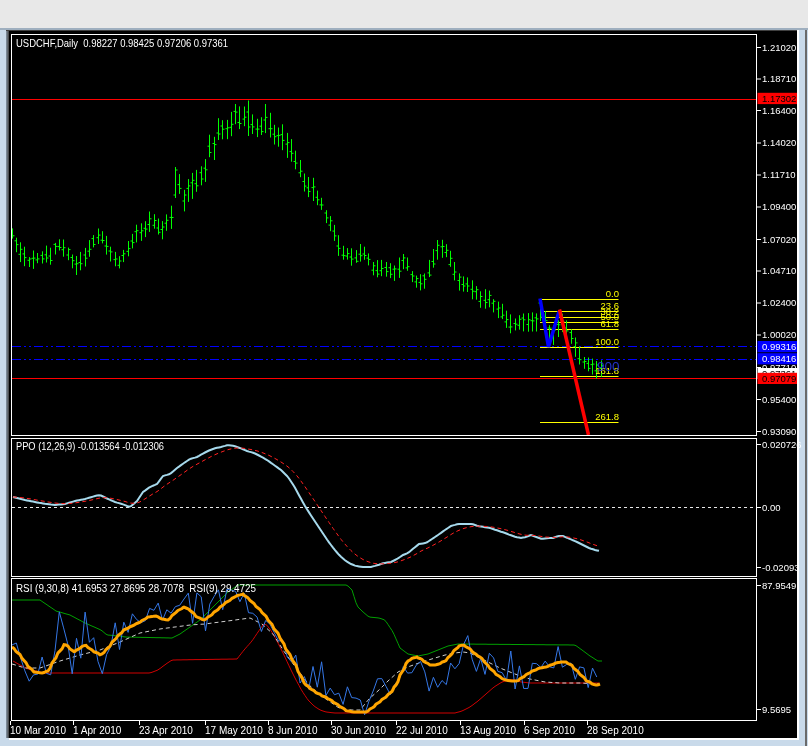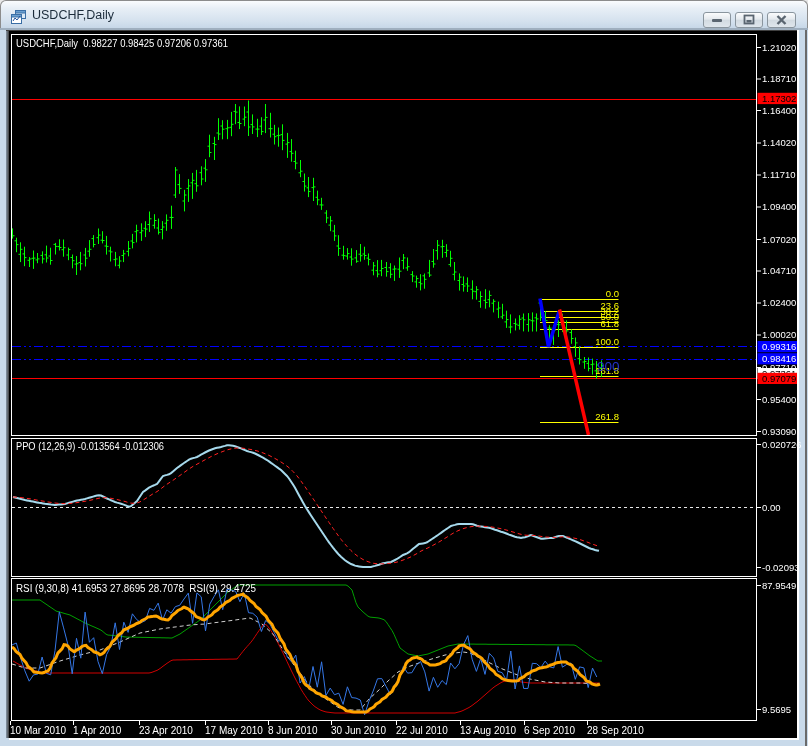--- a/index.html
+++ b/index.html
@@ -15,43 +15,20 @@
 #whiter{position:absolute;left:797px;top:0;width:2px;height:710px;background:#fff}
 #whiteb{position:absolute;left:9px;top:708px;width:790px;height:2px;background:#fff}
 #darkr{position:absolute;left:804.5px;top:0;width:2px;height:716px;background:#6a6a6a}
 #ticon{position:absolute;left:10px;top:8px}
 #ttext{position:absolute;left:31px;top:7px;font-size:12.5px;color:#1b2b3a}
 .btn{position:absolute;top:11px;width:28px;height:16px;border:1px solid #8a959e;border-radius:3px;
  background:linear-gradient(#fbfcfd,#e4e9ee 45%,#d2dae1 50%,#dfe6ec)}
 </style></head>
 <body>
 <div id="win">
-<div id="titlebar">
-<svg id="ticon" width="16" height="16" viewBox="0 0 16 16">
-<rect x="4.5" y="1.5" width="10" height="8" fill="#dce9f5" stroke="#3a6ea5"></rect>
-<rect x="4.5" y="1.5" width="10" height="2.5" fill="#6a9fd0" stroke="#3a6ea5"></rect>
-<rect x="0.5" y="5.5" width="10" height="9" fill="#fff" stroke="#3a6ea5"></rect>
-<rect x="0.5" y="5.5" width="10" height="2.5" fill="#6a9fd0" stroke="#3a6ea5"></rect>
-<path d="M2 12l2-3 2 2 3-4" fill="none" stroke="#2255a0"></path>
-</svg>
-<div id="ttext">USDCHF,Daily</div>
-<div class="btn" style="left:702px">
-<svg width="26" height="14" viewBox="0 0 26 14">
-          <rect x="8" y="6" width="10" height="3" rx="1" fill="#5a6570"></rect>
-        </svg></div>
-<div class="btn" style="left:734px">
-<svg width="26" height="14" viewBox="0 0 26 14">
-          <rect x="8.5" y="2.5" width="9" height="8" fill="none" stroke="#5a6570" stroke-width="1.8"></rect>
-          <rect x="10.5" y="7" width="5" height="2.5" fill="#5a6570"></rect>
-        </svg></div>
-<div class="btn" style="left:766px;width:29px">
-<svg width="27" height="14" viewBox="0 0 27 14">
-          <path d="M9.5 3l8 8M17.5 3l-8 8" stroke="#5a6570" stroke-width="2.4"></path>
-        </svg></div>
-</div>
 <div id="client">
 <div id="blackarea"></div>
 <div id="darkl"></div>
       <div id="darkt"></div>
 <div id="whiter"></div>
       <div id="whiteb"></div>
       <div id="darkr"></div>
 </div>
 <div id="tbedge"></div>
 <svg width="808" height="746" viewBox="0 0 808 746" style="position:absolute;left:0;top:0">

